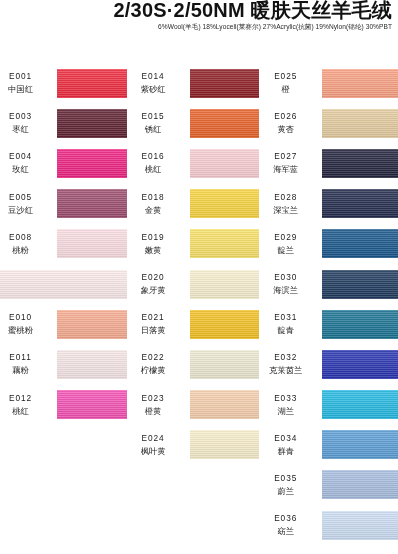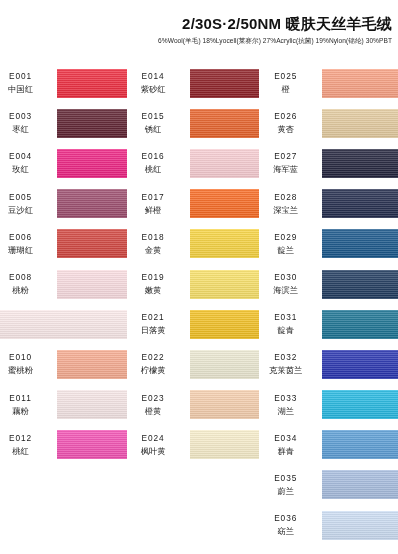--- a/index.html
+++ b/index.html
@@ -23,22 +23,21 @@
     width: 398px;
     height: 55px;
     box-sizing: border-box;
     padding-right: 6px;
     display: flex;
     flex-direction: column;
     align-items: flex-end;
     justify-content: flex-start;
   }
   .title {
-    margin-top: 14px;
-    font-size: 15px;
+    font-size: 20px;
     font-weight: bold;
     color: #121212;
     letter-spacing: 0.2px;
     white-space: nowrap;
     line-height: 20px;
   }
   .subtitle {
     margin-top: 3px;
     font-size: 6.6px;
     color: #2a2a2a;
@@ -176,29 +175,20 @@
           <div class="labels">
             <span class="code">E005</span>
             <span class="cname">豆沙红</span>
           </div>
           <div class="swatch-wrap">
             <div class="swatch" style="background: rgb(156, 76, 109);"></div>
           </div>
         </div>
         <div class="row">
           <div class="labels">
-            <span class="code">E006</span>
-            <span class="cname">珊瑚红</span>
-          </div>
-          <div class="swatch-wrap">
-            <div class="swatch" style="background: rgb(210, 69, 63);"></div>
-          </div>
-        </div>
-        <div class="row">
-          <div class="labels">
             <span class="code">E008</span>
             <span class="cname">桃粉</span>
           </div>
           <div class="swatch-wrap">
             <div class="swatch" style="background: rgb(250, 221, 225);"></div>
           </div>
         </div>
         <div class="row">
           <div class="swatch-wrap">
             <div class="swatch" style="background: rgb(251, 234, 234);"></div>
@@ -255,43 +245,43 @@
           <div class="labels">
             <span class="code">E016</span>
             <span class="cname">桃红</span>
           </div>
           <div class="swatch-wrap">
             <div class="swatch" style="background: rgb(248, 205, 210);"></div>
           </div>
         </div>
         <div class="row">
           <div class="labels">
-            <span class="code">E017</span>
-            <span class="cname">鲜橙</span>
-          </div>
-          <div class="swatch-wrap">
-            <div class="swatch" style="background: rgb(249, 106, 34);"></div>
-          </div>
-        </div>
-        <div class="row">
-          <div class="labels">
             <span class="code">E018</span>
             <span class="cname">金黄</span>
           </div>
           <div class="swatch-wrap">
             <div class="swatch" style="background: rgb(248, 212, 64);"></div>
           </div>
         </div>
         <div class="row">
           <div class="labels">
             <span class="code">E019</span>
             <span class="cname">嫩黄</span>
           </div>
           <div class="swatch-wrap">
             <div class="swatch" style="background: rgb(249, 225, 104);"></div>
+          </div>
+        </div>
+        <div class="row">
+          <div class="labels">
+            <span class="code">E020</span>
+            <span class="cname">象牙黄</span>
+          </div>
+          <div class="swatch-wrap">
+            <div class="swatch" style="background: rgb(247, 239, 207);"></div>
           </div>
         </div>
         <div class="row">
           <div class="labels">
             <span class="code">E021</span>
             <span class="cname">日落黄</span>
           </div>
           <div class="swatch-wrap">
             <div class="swatch" style="background: rgb(243, 193, 34);"></div>
           </div>

